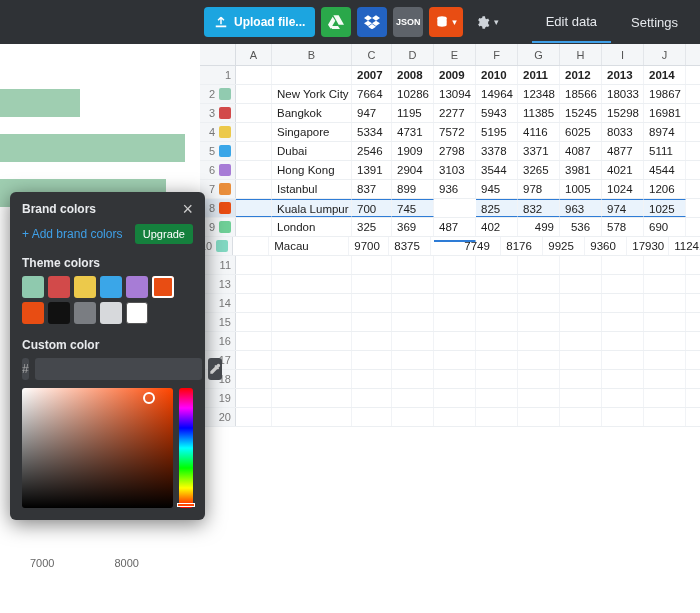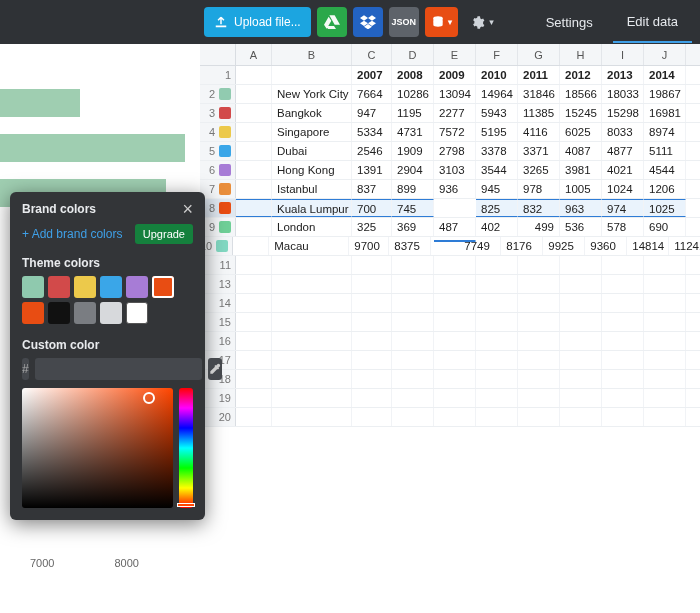--- a/index.html
+++ b/index.html
@@ -1,21 +1,21 @@
 <!DOCTYPE html>
 <html><head>
 <meta charset="utf-8">
 <style>
 * { box-sizing: border-box; margin: 0; padding: 0; }
 body { font-family: -apple-system, BlinkMacSystemFont, "Segoe UI", Arial, sans-serif; font-size: 12px; background: #fff; width: 700px; height: 613px; overflow: hidden; position: relative; }
 
 .topbar { position: absolute; top: 0; left: 0; right: 0; height: 44px; background: #2f3236; display: flex; align-items: center; padding: 0 8px; gap: 6px; }
 .topbar .spacer-left { width: 190px; }
 .btn { display: inline-flex; align-items: center; justify-content: center; height: 30px; border-radius: 4px; border: none; color: #fff; font-size: 12px; cursor: pointer; }
-.btn-upload { background: #1ca5e0; padding: 0 10px; gap: 6px; font-weight: 400; }
+.btn-upload { background: #1ca5e0; padding: 0 10px; gap: 6px; font-weight: 700; }
 .btn-sq { width: 30px; }
 .btn-drive { background: #2aa84a; }
 .btn-dropbox { background: #2363c2; }
 .btn-json { background: #5e636a; font-size: 9px; font-weight: 600; }
 .btn-db { background: #e84d13; gap: 3px; padding: 0 6px; }
 .btn-gear { background: transparent; gap: 4px; padding: 0 6px; color: #cfd4da; }
 .topbar .flex { flex: 1; }
 .tab { color: #e6e9ed; font-size: 13px; padding: 12px 14px; cursor: pointer; }
 .tab.active { border-bottom: 2px solid #3fa0e8; }
 
@@ -91,22 +91,22 @@
       </svg>
     <span style="font-size:9px">▾</span>
   </button>
   <button class="btn btn-gear">
     <svg width="15" height="15" viewBox="0 0 24 24" fill="#cfd4da">
         <path d="M12 8a4 4 0 100 8 4 4 0 000-8zm9 4a7 7 0 00-.1-1.2l2.1-1.6-2-3.5-2.5 1a7 7 0 00-2-1.2L16 2h-4l-.5 2.5a7 7 0 00-2 1.2l-2.5-1-2 3.5 2.1 1.6A7 7 0 007 12a7 7 0 00.1 1.2L5 14.8l2 3.5 2.5-1a7 7 0 002 1.2L12 22h4l.5-2.5a7 7 0 002-1.2l2.5 1 2-3.5-2.1-1.6c.1-.4.1-.8.1-1.2z"></path>
       </svg>
     <span style="font-size:9px">▾</span>
   </button>
   <div class="flex"></div>
+  <div class="tab active">Edit data</div>
   <div class="tab">Settings</div>
-  <div class="tab active">Edit data</div>
 </div>
 
 <div class="chart-bg">
   <div class="bar" style="top:45px;width:80px"></div>
   <div class="bar" style="top:90px;width:185px"></div>
   <div class="bar" style="top:135px;width:166px"></div>
   <div class="axis">
     <span>7000</span>
     <span>8000</span>
   </div>
@@ -146,21 +146,21 @@
         <div class="rn">
           <span>2</span>
           <span class="swatch" style="background: rgb(145, 203, 176);"></span>
         </div>
         <div class="cell" style="width: 36px;"></div>
         <div class="cell" style="width: 80px;">New York City</div>
         <div class="cell" style="width: 40px;">7664</div>
         <div class="cell" style="width: 42px;">10286</div>
         <div class="cell" style="width: 42px;">13094</div>
         <div class="cell" style="width: 42px;">14964</div>
-        <div class="cell" style="width: 42px;">31846</div>
+        <div class="cell" style="width: 42px;">12348</div>
         <div class="cell" style="width: 42px;">18566</div>
         <div class="cell" style="width: 42px;">18033</div>
         <div class="cell" style="width: 42px;">19867</div>
       </div>
       <div class="row">
         <div class="rn">
           <span>3</span>
           <span class="swatch" style="background: rgb(210, 74, 74);"></span>
         </div>
         <div class="cell" style="width: 36px;"></div>
@@ -259,38 +259,38 @@
           <span>9</span>
           <span class="swatch" style="background: rgb(111, 207, 151);"></span>
         </div>
         <div class="cell" style="width: 36px;"></div>
         <div class="cell" style="width: 80px;">London</div>
         <div class="cell" style="width: 40px;">325</div>
         <div class="cell" style="width: 42px;">369</div>
         <div class="cell" style="width: 42px;">487</div>
         <div class="cell" style="width: 42px;">402</div>
         <div class="cell" style="width: 42px; text-align: right;">499</div>
-        <div class="cell" style="width: 42px;">536</div>
+        <div class="cell" style="width: 42px; text-align: center;">536</div>
         <div class="cell" style="width: 42px;">578</div>
         <div class="cell" style="width: 42px;">690</div>
       </div>
       <div class="row">
         <div class="rn">
           <span>10</span>
           <span class="swatch" style="background: rgb(130, 216, 194);"></span>
         </div>
         <div class="cell" style="width: 36px;"></div>
         <div class="cell" style="width: 80px;">Macau</div>
         <div class="cell" style="width: 40px;">9700</div>
         <div class="cell" style="width: 42px;">8375</div>
         <div class="cell" style="width: 42px; margin-left: 28px;">7749</div>
         <div class="cell" style="width: 42px;">8176</div>
         <div class="cell" style="width: 42px;">9925</div>
         <div class="cell" style="width: 42px;">9360</div>
-        <div class="cell" style="width: 42px;">14814</div>
+        <div class="cell" style="width: 42px;">17930</div>
         <div class="cell" style="width: 42px;">11241</div>
       </div>
       <div class="row">
         <div class="rn">
           <span>11</span>
         </div>
         <div class="cell" style="width: 36px;"></div>
         <div class="cell" style="width: 80px;"></div>
         <div class="cell" style="width: 40px;"></div>
         <div class="cell" style="width: 42px;"></div>

